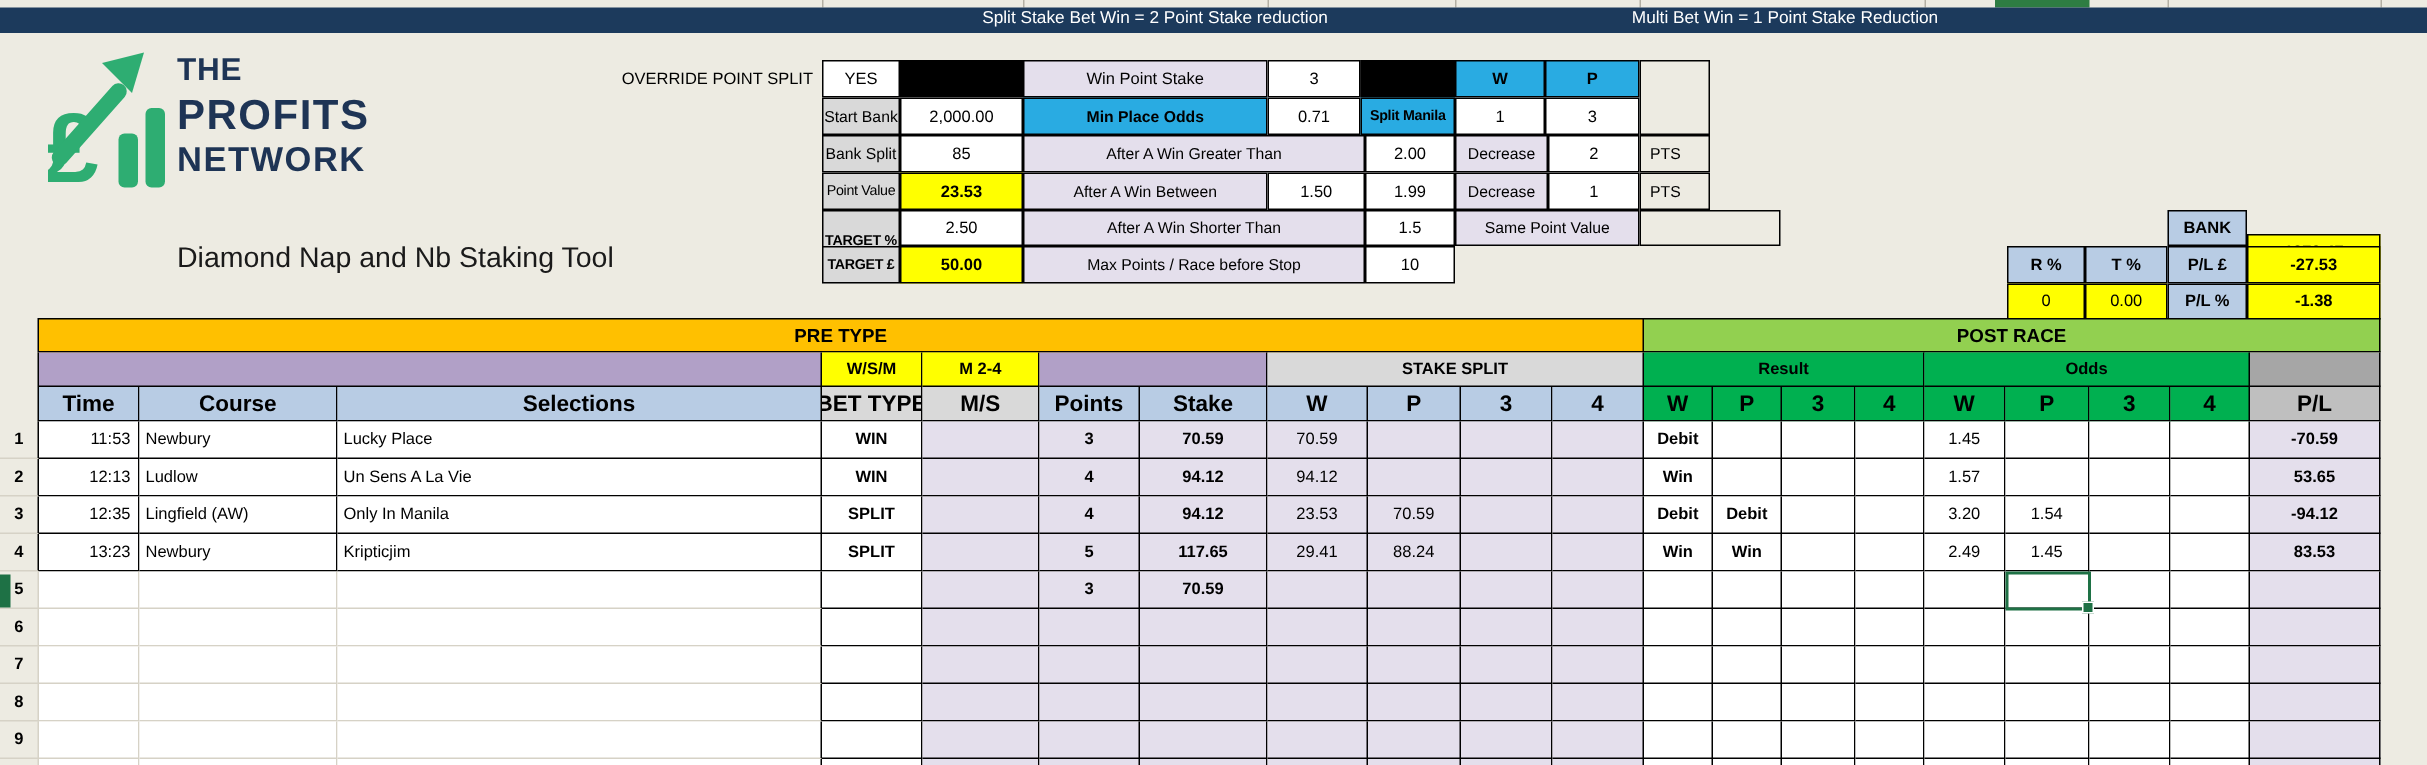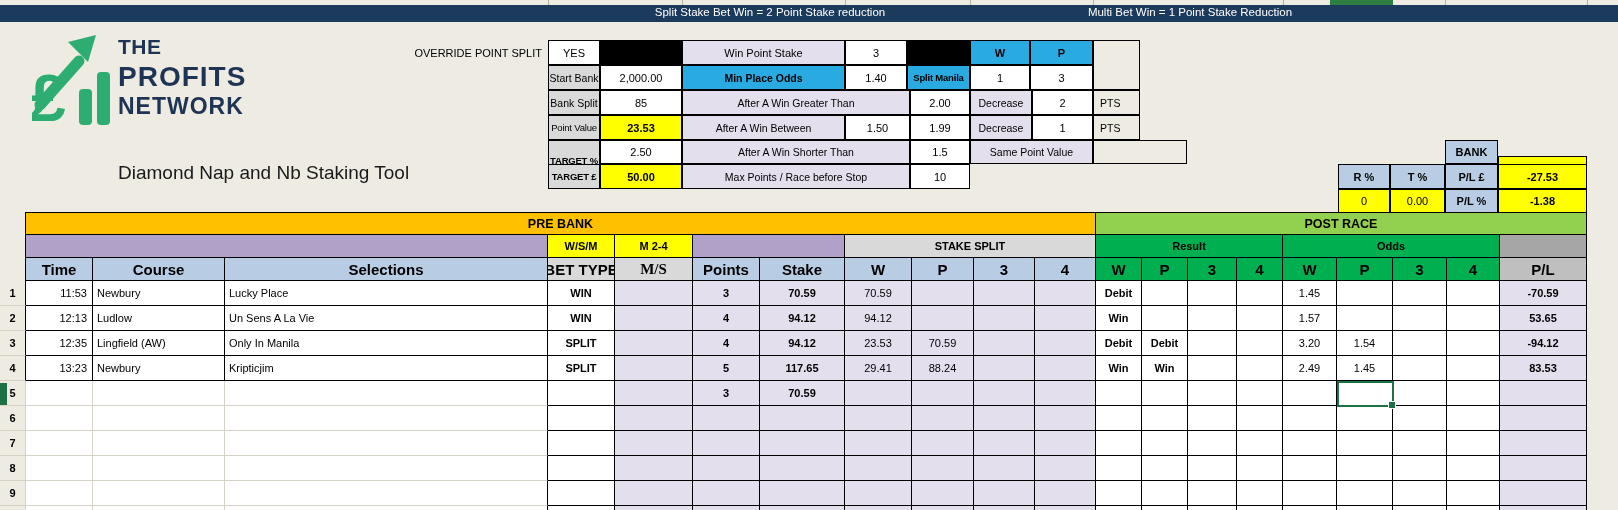--- a/index.html
+++ b/index.html
@@ -104,21 +104,21 @@
   <div class="cellA f-lav fs11" style="left:682px;top:40px;width:163px;height:25px">Win Point Stake</div>
   <div class="cellA fs11" style="left:845px;top:40px;width:62px;height:25px">3</div>
   <div class="cellA f-blk" style="left:907px;top:40px;width:63px;height:25px"></div>
   <div class="cellA f-blue fs11" style="left:970px;top:40px;width:60px;height:25px">W</div>
   <div class="cellA f-blue fs11" style="left:1030px;top:40px;width:63px;height:25px">P</div>
   <div class="cellA f-beige" style="left:1093px;top:40px;width:47px;height:50px"></div>
 
   <div class="cellA f-gray" style="left:548px;top:65px;width:52px;height:25px">Start Bank</div>
   <div class="cellA fs11" style="left:600px;top:65px;width:82px;height:25px">2,000.00</div>
   <div class="cellA f-blue" style="left:682px;top:65px;width:163px;height:25px">Min Place Odds</div>
-  <div class="cellA fs11" style="left:845px;top:65px;width:62px;height:25px">1.40</div>
+  <div class="cellA fs11" style="left:845px;top:65px;width:62px;height:25px">0.71</div>
   <div class="cellA f-blue fs9" style="left:907px;top:65px;width:63px;height:25px">Split Manila</div>
   <div class="cellA fs11" style="left:970px;top:65px;width:60px;height:25px">1</div>
   <div class="cellA fs11" style="left:1030px;top:65px;width:63px;height:25px">3</div>
 
   <div class="cellA f-gray" style="left:548px;top:90px;width:52px;height:25px">Bank Split</div>
   <div class="cellA fs11" style="left:600px;top:90px;width:82px;height:25px">85</div>
   <div class="cellA f-lav" style="left:682px;top:90px;width:228px;height:25px">After A Win Greater Than</div>
   <div class="cellA fs11" style="left:910px;top:90px;width:60px;height:25px">2.00</div>
   <div class="cellA f-lav" style="left:970px;top:90px;width:62px;height:25px">Decrease</div>
   <div class="cellA fs11" style="left:1032px;top:90px;width:61px;height:25px">2</div>
@@ -151,40 +151,40 @@
   <div class="cellA f-lb fs11" style="left:1390px;top:164px;width:55px;height:25px">T %</div>
   <div class="cellA f-lb fs11" style="left:1445px;top:164px;width:53px;height:25px">P/L £</div>
   <div class="cellA f-yel b fs11" style="left:1498px;top:164px;width:89px;height:25px">-27.53</div>
   <div class="cellA f-yel fs11" style="left:1338px;top:189px;width:52px;height:24px">0</div>
   <div class="cellA f-yel fs11" style="left:1390px;top:189px;width:55px;height:24px">0.00</div>
   <div class="cellA f-lb fs11" style="left:1445px;top:189px;width:53px;height:24px">P/L %</div>
   <div class="cellA f-yel b fs11" style="left:1498px;top:189px;width:89px;height:24px">-1.38</div>
 
   <div id="maintable" class="grid">
     <div class="sp" style="grid-row:1;grid-column:1"></div>
-    <div class="bc top c-or" style="grid-row:1;grid-column:2/13">PRE BANK</div>
+    <div class="bc top c-or" style="grid-row:1;grid-column:2/13">PRE TYPE</div>
     <div class="bc top c-lime" style="grid-row:1;grid-column:13/22">POST RACE</div>
 
     <div class="sp" style="grid-row:2;grid-column:1"></div>
     <div class="bc c-pur" style="grid-row:2;grid-column:2/5"></div>
     <div class="bc c-yelh" style="grid-row:2;grid-column:5">W/S/M</div>
     <div class="bc c-yelh" style="grid-row:2;grid-column:6">M 2-4</div>
     <div class="bc c-pur" style="grid-row:2;grid-column:7/9"></div>
     <div class="bc c-gry" style="grid-row:2;grid-column:9/13">STAKE SPLIT</div>
     <div class="bc c-grn" style="grid-row:2;grid-column:13/17">Result</div>
     <div class="bc c-grn" style="grid-row:2;grid-column:17/21">Odds</div>
     <div class="bc c-dgry" style="grid-row:2;grid-column:21"></div>
 
     <div class="sp" style="grid-row:3;grid-column:1"></div>
 
   <div class="hc c-lbh" style="grid-area: 3 / 2;">Time</div>
       <div class="hc c-lbh" style="grid-area: 3 / 3;">Course</div>
       <div class="hc c-lbh" style="grid-area: 3 / 4;">Selections</div>
       <div class="hc c-gry" style="grid-area: 3 / 5;">BET TYPE</div>
-      <div class="hc c-gry" style="grid-area: 3 / 6; font-family: Liberation Serif, serif;">M/S</div>
+      <div class="hc c-gry" style="grid-area: 3 / 6;">M/S</div>
       <div class="hc c-lbh" style="grid-area: 3 / 7;">Points</div>
       <div class="hc c-lbh" style="grid-area: 3 / 8;">Stake</div>
       <div class="hc c-lbh" style="grid-area: 3 / 9;">W</div>
       <div class="hc c-lbh" style="grid-area: 3 / 10;">P</div>
       <div class="hc c-lbh" style="grid-area: 3 / 11;">3</div>
       <div class="hc c-lbh" style="grid-area: 3 / 12;">4</div>
       <div class="hc c-grn" style="grid-area: 3 / 13;">W</div>
       <div class="hc c-grn" style="grid-area: 3 / 14;">P</div>
       <div class="hc c-grn" style="grid-area: 3 / 15;">3</div>
       <div class="hc c-grn" style="grid-area: 3 / 16;">4</div>

